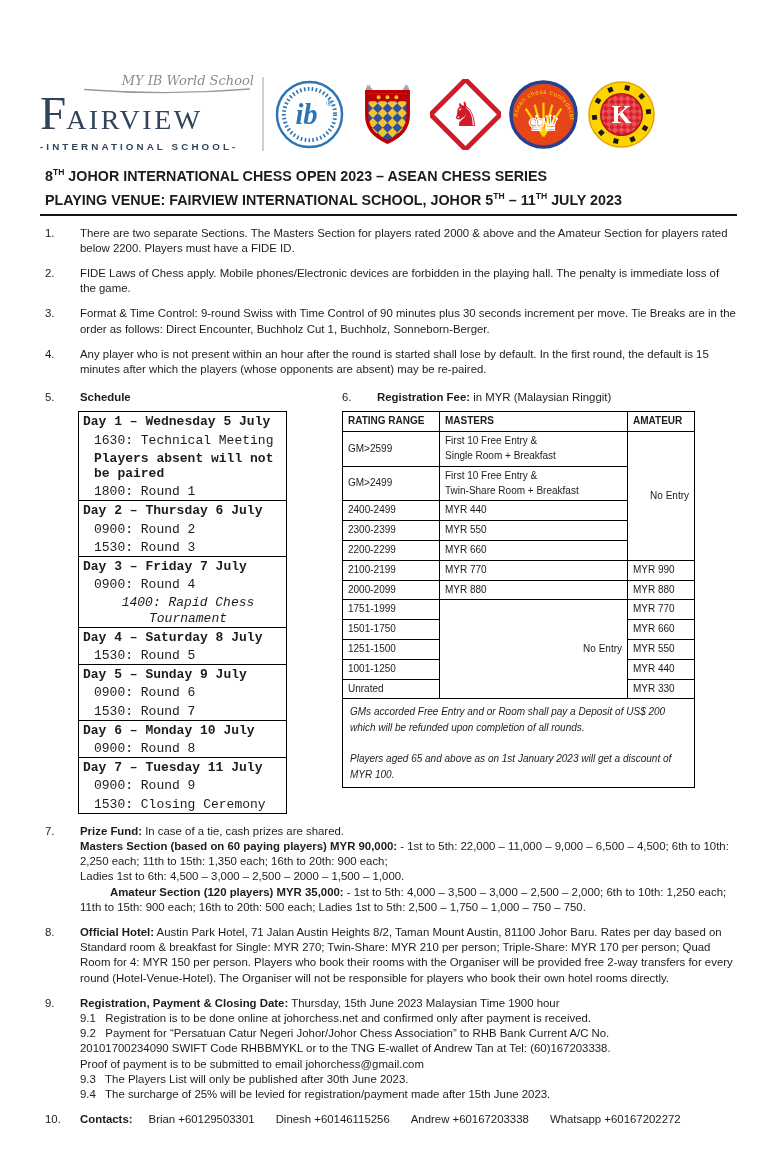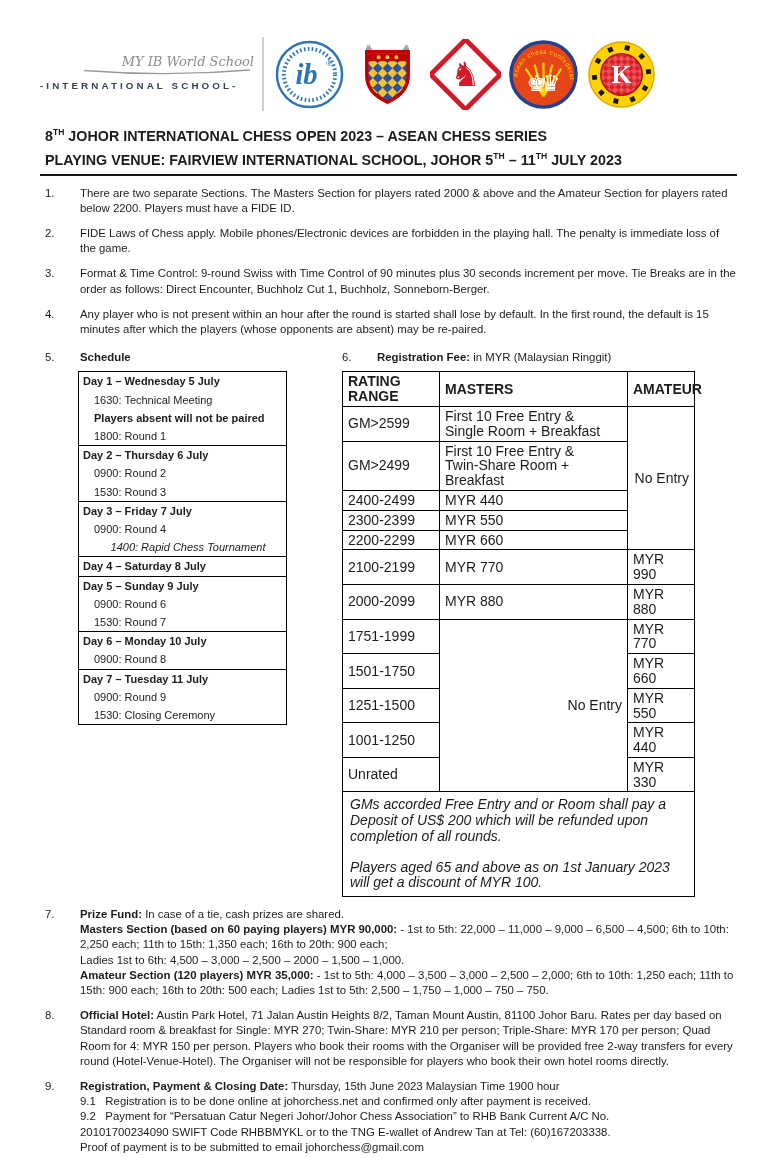--- a/index.html
+++ b/index.html
@@ -1,20 +1,20 @@
 <!DOCTYPE html>
 <html><head>
 <meta charset="utf-8">
 <style>
   html,body{margin:0;padding:0;background:#fff;}
   .page{
     width:768px;height:1158px;box-sizing:border-box;background:#fff;
     color:#1c1c1c;font-family:"Liberation Sans",sans-serif;
     font-size:11.4px;line-height:15.2px;
-    padding:28px 31px 0 40px;overflow:hidden;position:relative;
+    padding:68px 31px 0 40px;overflow:hidden;position:relative;
   }
   
   .logo-row{display:flex;align-items:center;height:92px;}
   .fairview{width:216px;flex:none;}
   .fv-tagline{font-family:"DejaVu Serif",serif;font-style:italic;color:#8c8c8c;
     font-size:13px;text-align:right;padding-right:2px;line-height:14px;}
   .fv-swoosh{display:block;margin-left:42px;}
   .fv-name{color:#31445a;font-family:"Liberation Serif",serif;line-height:0.95;margin-top:-3px;white-space:nowrap;}
   .fv-initial{font-size:47px;}
   .fv-rest{font-size:28px;letter-spacing:2.5px;}
@@ -33,29 +33,29 @@
   .sup{font-size:0.6em;vertical-align:super;}
   
   .two-col{display:flex;margin-top:13px;padding-left:5px;}
   .col-left{width:297px;flex:none;}
   .col-right{flex:1;}
   .sec-head{display:flex;}
   .sec-head .num{flex:none;width:35px;}
   .sec-head .head-bold{font-weight:700;}
   .sec-head .head-rich{white-space:pre-wrap;}
   
-  .sched{border:1.5px solid #000;margin-top:6px;margin-left:33px;width:209px;box-sizing:border-box;font-size:11px;}
+  .sched{border:1.5px solid #000;margin-top:6px;margin-left:33px;width:209px;box-sizing:border-box;font-size:13px;font-family:Liberation Mono, monospace;}
   .day-block{border-top:1.5px solid #000;}
   .day-block:first-child{border-top:none;}
   .day-title{font-weight:700;padding:2px 4px 1px 4px;}
   .day-row{padding:2px 4px 1px 15px;}
   .day-row.bold{font-weight:700;}
   .day-row.italic{font-style:italic;text-align:center;}
   
-  .fee{border-collapse:collapse;table-layout:fixed;width:352px;margin-top:6px;font-size:14px;}
+  .fee{border-collapse:collapse;table-layout:fixed;width:352px;margin-top:6px;font-size:10px;}
   .fee th,.fee td{border:1.5px solid #000;padding:2px 5px;text-align:left;vertical-align:middle;line-height:14.8px;}
   .fee th{font-weight:700;}
   .fee td.center{text-align:right;}
   .fee td.multi{white-space:pre-line;}
   .fee td.notes{font-style:italic;white-space:pre-wrap;padding:5px 7px;line-height:15.6px;margin-left:24px;}
   .cw1{width:97px;}.cw2{width:188px;}.cw3{width:67px;}
   
   .contacts{display:flex;flex-wrap:nowrap;}
   .c-label{font-weight:700;margin-right:16px;}
   .c-entry{margin-right:21px;white-space:nowrap;}
@@ -64,20 +64,21 @@
 <body>
 
 <div class="page">
 
   <div class="logo-row">
     <div class="fairview">
       <div class="fv-tagline">MY IB World School</div>
       <svg class="fv-swoosh" width="170" height="6">
         <path d="M2,1.5 Q85,8 168,1" stroke="#9a9a9a" stroke-width="1.4" fill="none"></path>
       </svg>
+      <div class="fv-name"><span class="fv-initial">F</span><span class="fv-rest">AIRVIEW</span></div>
       <div class="fv-sub">-INTERNATIONAL SCHOOL-</div>
     </div>
 
     <div class="vdivider"></div>
 
     <div class="logos">
 
       <svg class="logo" viewBox="0 0 72 72">
         <circle cx="36" cy="36" r="33" fill="#fff" stroke="#2e75b6" stroke-width="2.5"></circle>
         <circle cx="36" cy="36" r="26" fill="none" stroke="#2e75b6" stroke-width="4" stroke-dasharray="1.6 2.4"></circle>
@@ -194,20 +195,21 @@
             <div class="day-row">0900: Round 2</div>
             <div class="day-row">1530: Round 3</div>
           </div>
           <div class="day-block">
             <div class="day-title">Day 3 – Friday 7 July</div>
             <div class="day-row">0900: Round 4</div>
             <div class="day-row italic">1400: Rapid Chess Tournament</div>
           </div>
           <div class="day-block">
             <div class="day-title">Day 4 – Saturday 8 July</div>
+            <div class="day-row">1530: Round 5</div>
           </div>
           <div class="day-block">
             <div class="day-title">Day 5 – Sunday 9 July</div>
             <div class="day-row">0900: Round 6</div>
             <div class="day-row">1530: Round 7</div>
           </div>
           <div class="day-block">
             <div class="day-title">Day 6 – Monday 10 July</div>
             <div class="day-row">0900: Round 8</div>
           </div>
@@ -302,21 +304,21 @@
           </tfoot>
       </table>
     </div>
   </div>
 
   <div class="item">
     <div class="num">7.</div>
     <div class="body"><span style="font-weight: 700;">Prize Fund:</span><span> In case of a tie, cash prizes are shared.
 </span><span style="font-weight: 700;">Masters Section (based on 60 paying players) MYR 90,000:</span><span> - 1st to 5th: 22,000 – 11,000 – 9,000 – 6,500 – 4,500; 6th to 10th: 2,250 each; 11th to 15th: 1,350 each; 16th to 20th: 900 each;
 Ladies 1st to 6th: 4,500 – 3,000 – 2,500 – 2000 – 1,500 – 1,000.
-</span><span style="font-weight: 700;">Amateur Section (120 players) MYR 35,000:</span><span> - 1st to 5th: 4,000 – 3,500 – 3,000 – 2,500 – 2,000; 6th to 10th: 1,250 each; 11th to 15th: 900 each; 16th to 20th: 500 each; Ladies 1st to 5th: 2,500 – 1,750 – 1,000 – 750 – 750.</span></div>
+</span><span style="font-weight: 700; margin-left: 30px;">Amateur Section (120 players) MYR 35,000:</span><span> - 1st to 5th: 4,000 – 3,500 – 3,000 – 2,500 – 2,000; 6th to 10th: 1,250 each; 11th to 15th: 900 each; 16th to 20th: 500 each; Ladies 1st to 5th: 2,500 – 1,750 – 1,000 – 750 – 750.</span></div>
   </div>
 
   <div class="item">
     <div class="num">8.</div>
     <div class="body"><span style="font-weight: 700;">Official Hotel:</span><span> Austin Park Hotel, 71 Jalan Austin Heights 8/2, Taman Mount Austin, 81100 Johor Baru. Rates per day based on Standard room &amp; breakfast for Single: MYR 270; Twin-Share: MYR 210 per person; Triple-Share: MYR 170 per person; Quad Room for 4: MYR 150 per person. Players who book their rooms with the Organiser will be provided free 2-way transfers for every round (Hotel-Venue-Hotel). The Organiser will not be responsible for players who book their own hotel rooms directly.</span></div>
   </div>
 
   <div class="item">
     <div class="num">9.</div>
     <div class="body"><span style="font-weight: 700; text-align: right;">Registration, Payment &amp; Closing Date:</span><span> Thursday, 15th June 2023 Malaysian Time 1900 hour

